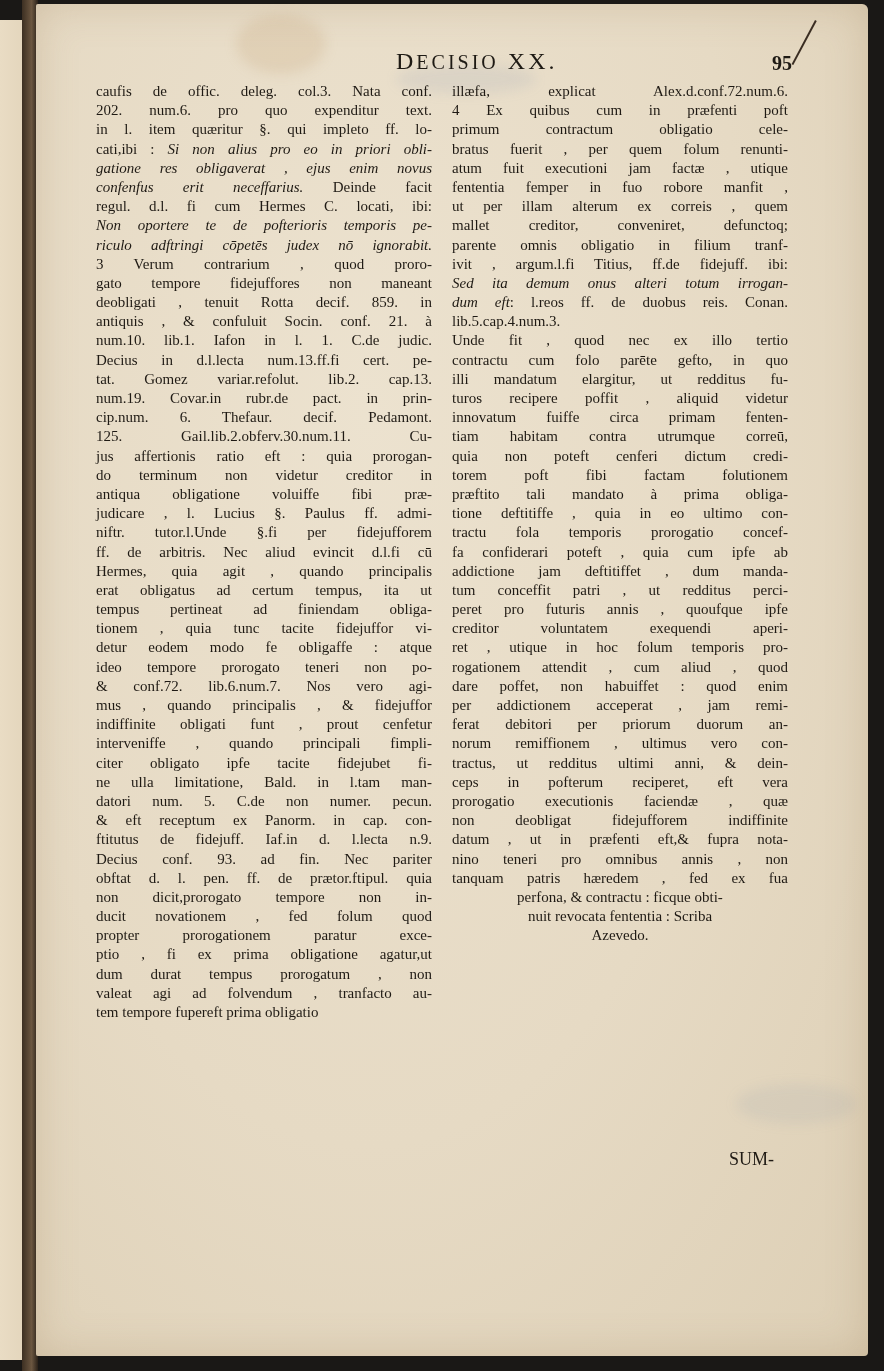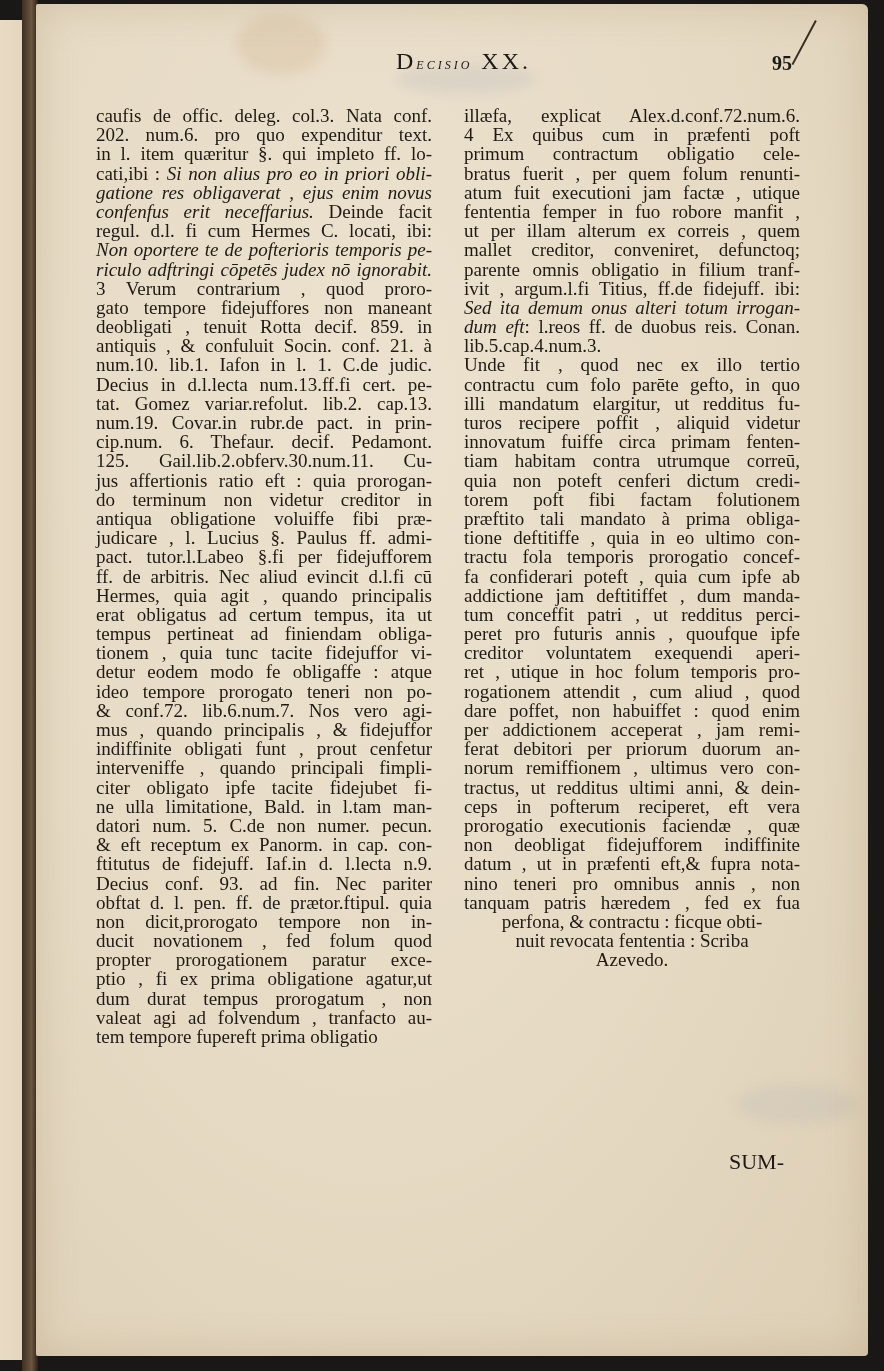--- a/index.html
+++ b/index.html
@@ -25,38 +25,38 @@
   .stain {
     position: absolute; border-radius: 50%;
     background: rgba(190,150,100,0.18); filter: blur(6px);
   }
   .header {
     position: absolute; left: 36px; top: 48px; width: 832px; height: 34px;
   }
   .running-title {
     position: absolute; left: 360px; top: 0; font-size: 24px; letter-spacing: 3px; color: #1e1a14;
   }
-  .running-title .sc { font-size: 12px; font-style: italic; }
+  .running-title .sc { font-size: 20px; }
   .page-number {
     position: absolute; left: 736px; top: 4px; font-size: 20px; color: #1e1a14; font-weight: bold;
   }
   .column {
-    position: absolute; top: 82px; color: #1f1a14; font-size: 19px; line-height: 19.2px; margin-top: 24px;
+    position: absolute; top: 82px; color: #1f1a14; font-size: 15px; line-height: 19.2px;
   }
   .col-left { left: 96px; width: 336px; }
-  .col-right { left: 464px; width: 336px; }
+  .col-right { left: 452px; width: 336px; }
   .line {
     display: block; white-space: nowrap; text-align: justify; text-align-last: justify;
     height: 19.2px; overflow: visible;
   }
   .line.last { text-align-last: left; }
   .line.center { text-align: center; text-align-last: center; }
   .it { font-style: italic; }
   .catchword {
-    position: absolute; left: 729px; top: 1149px; font-size: 22px; color: #1f1a14;
+    position: absolute; left: 729px; top: 1149px; font-size: 18px; color: #1f1a14;
   }
   .pen-mark {
     position: absolute; left: 815px; top: 20px; width: 2px; height: 50px;
     background: #3a2d22; transform: rotate(28deg); transform-origin: top left;
   }
 </style>
 </head>
 <body>
 
 <div class="left-page-edge"></div>
@@ -92,21 +92,21 @@
     <div class="line"><span>num.10. lib.1.  Iafon  in l. 1. C.de judic.</span></div>
     <div class="line"><span>Decius in d.l.lecta num.13.ff.fi cert. pe-</span></div>
     <div class="line"><span>tat.  Gomez variar.refolut.  lib.2. cap.13.</span></div>
     <div class="line"><span>num.19.  Covar.in rubr.de pact.  in prin-</span></div>
     <div class="line"><span>cip.num. 6.  Thefaur. decif. Pedamont.</span></div>
     <div class="line"><span>125. Gail.lib.2.obferv.30.num.11. Cu-</span></div>
     <div class="line"><span>jus affertionis ratio eft : quia prorogan-</span></div>
     <div class="line"><span>do terminum non videtur creditor in</span></div>
     <div class="line"><span>antiqua obligatione  voluiffe fibi præ-</span></div>
     <div class="line"><span>judicare , l. Lucius  §. Paulus ff. admi-</span></div>
-    <div class="line"><span>pact. tutor.l.Labeo §.fi per fidejufforem</span></div>
+    <div class="line"><span>niftr. tutor.l.Unde §.fi per fidejufforem</span></div>
     <div class="line"><span>ff. de arbitris. Nec aliud evincit d.l.fi cū</span></div>
     <div class="line"><span>Hermes, quia agit , quando principalis</span></div>
     <div class="line"><span>erat obligatus ad certum tempus, ita ut</span></div>
     <div class="line"><span>tempus pertineat ad finiendam obliga-</span></div>
     <div class="line"><span>tionem , quia tunc tacite fidejuffor vi-</span></div>
     <div class="line"><span>detur eodem modo fe obligaffe :  atque</span></div>
     <div class="line"><span>ideo tempore  prorogato  teneri non po-</span></div>
     <div class="line"><span>&amp; conf.72. lib.6.num.7.  Nos vero agi-</span></div>
     <div class="line"><span>mus , quando principalis  , &amp; fidejuffor</span></div>
     <div class="line"><span>indiffinite obligati funt , prout cenfetur</span></div>

